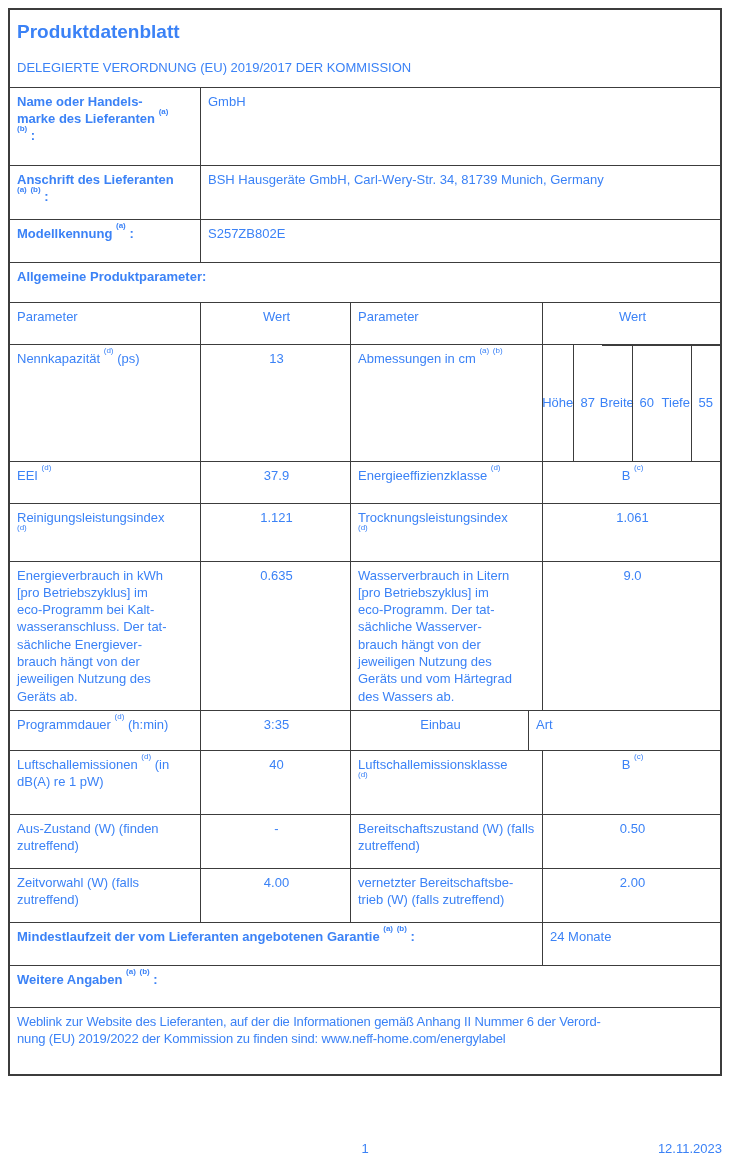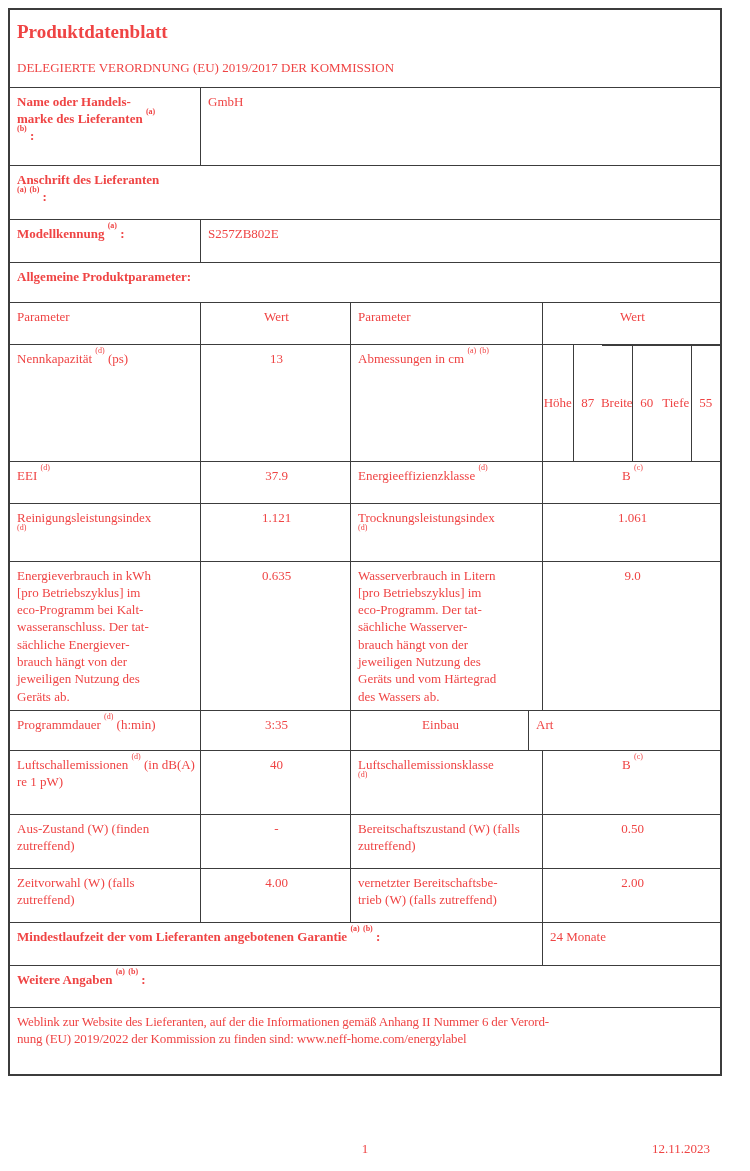--- a/index.html
+++ b/index.html
@@ -1,22 +1,22 @@
 <!DOCTYPE html>
 <html><head>
 <meta charset="utf-8">
 <style>
   html, body { margin: 0; padding: 0; background: #ffffff; }
   .page {
     position: relative;
     width: 750px;
     height: 1171px;
     background: #ffffff;
-    color: #ef4444;
-    font-family: Liberation Serif, serif;
+    color: #3b82f6;
+    font-family: Liberation Sans, sans-serif;
     font-size: 13px;
     line-height: 1.33;
     overflow: hidden;
   }
   .doc {
     position: absolute;
     left: 8px;
     top: 8px;
     width: 714px;
     border: 2px solid #3c3c3c;
@@ -46,21 +46,21 @@
   .doc-title { font-size: 19px; font-weight: bold; margin-bottom: 15px; }
   .doc-subtitle { font-size: 13px; }
   .dims-cell { padding: 0; display: flex; flex-direction: row; align-items: stretch; }
   .dim-row { display: flex; flex: 1; border-top: 1.5px solid #3c3c3c; }
   .dim-row.first { border-top: none; }
   .dim-name, .dim-value { width: 50%; box-sizing: border-box; display: flex; align-items: center; justify-content: center; text-align: center; }
   .dim-value { border-left: 1.5px solid #3c3c3c; text-align: right; }
   .weblink-cell { letter-spacing: -0.15px; }
   .footer { position: absolute; left: 8px; top: 1140px; width: 714px; height: 20px; font-size: 13px; }
   .page-number { position: absolute; left: 50%; transform: translateX(-50%); }
-  .doc-date { position: absolute; right: 12px; text-align: center; }
+  .doc-date { position: absolute; right: 0; text-align: center; }
 </style>
 </head>
 <body>
 
 <div class="page">
   <div class="doc">
 
     <div class="row first title-block">
       <div class="doc-title">Produktdatenblatt</div>
       <div class="doc-subtitle">DELEGIERTE VERORDNUNG (EU) 2019/2017 DER KOMMISSION</div>
@@ -77,20 +77,21 @@
       <div class="cell rest">GmbH</div>
     </div>
 
     <div class="row" style="min-height:53px">
       <div class="cell nb c1 bold">
         <div>
           <span>Anschrift des Lieferanten</span><br>
           <sup>(a)</sup> <sup>(b)</sup> <span>:</span>
         </div>
       </div>
+      <div class="cell rest">BSH Hausgeräte GmbH, Carl-Wery-Str. 34, 81739 Munich, Germany</div>
     </div>
 
     <div class="row" style="min-height:42px">
       <div class="cell nb c1 bold">
         <div>
           <span>Modellkennung</span> <sup>(a)</sup> <span>:</span>
         </div>
       </div>
       <div class="cell rest">S257ZB802E</div>
     </div>

